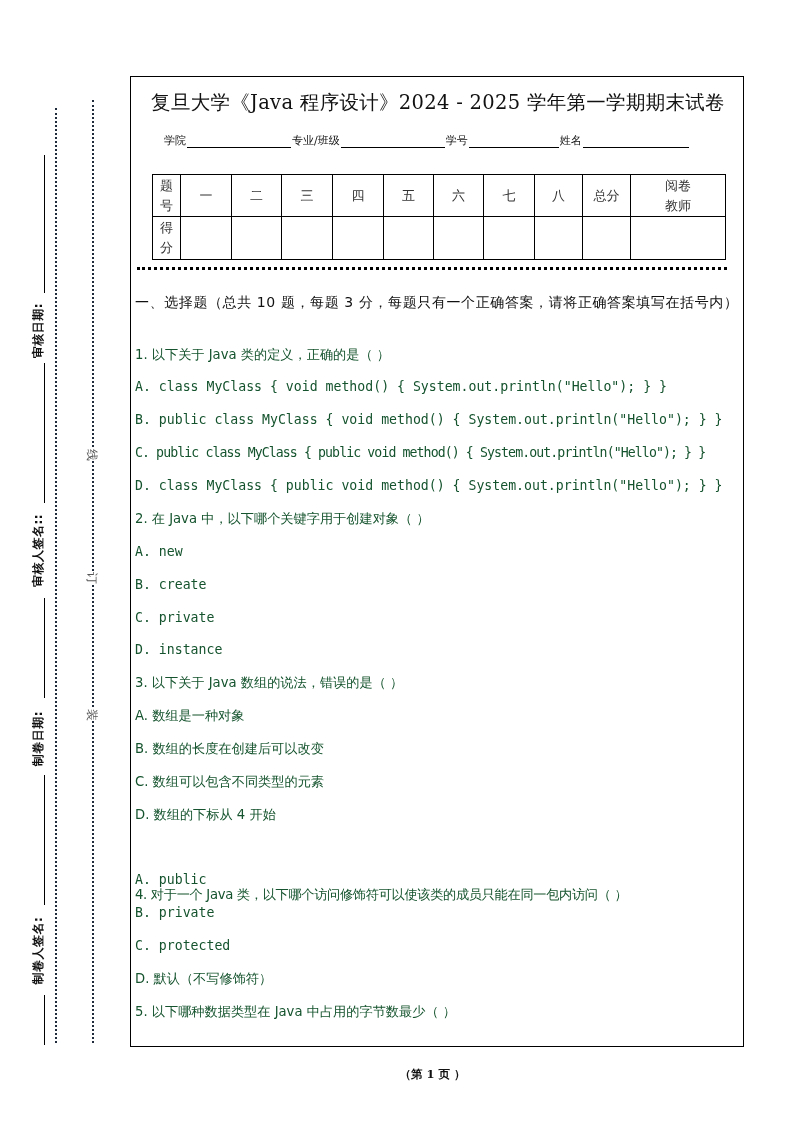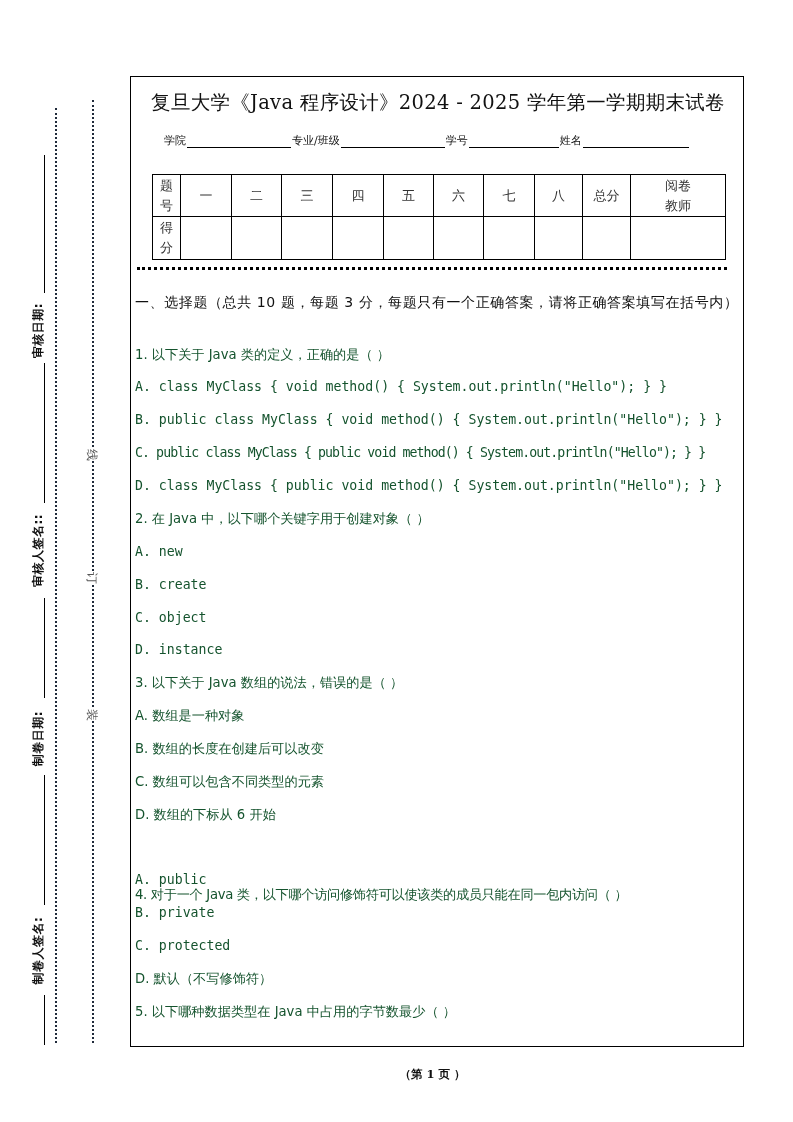--- a/index.html
+++ b/index.html
@@ -116,28 +116,28 @@
 
   <div class="q cjk" style="top:269px;">1. 以下关于 Java 类的定义，正确的是（  ）</div>
   <div class="q" style="top:302px;">A. class MyClass { void method() { System.out.println("Hello"); } }</div>
   <div class="q" style="top:335px;">B. public class MyClass { void method() { System.out.println("Hello"); } }</div>
   <div class="q" style="top:368px;letter-spacing:-0.9px;">C. public class MyClass { public void method() { System.out.println("Hello"); } }</div>
   <div class="q" style="top:401px;">D. class MyClass { public void method() { System.out.println("Hello"); } }</div>
 
   <div class="q cjk" style="top:433px;">2. 在 Java 中，以下哪个关键字用于创建对象（  ）</div>
   <div class="q" style="top:467px;">A. new</div>
   <div class="q" style="top:500px;">B. create</div>
-  <div class="q" style="top:533px;">C. object</div>
+  <div class="q" style="top:533px;">C. private</div>
   <div class="q" style="top:565px;">D. instance</div>
 
   <div class="q cjk" style="top:597px;">3. 以下关于 Java 数组的说法，错误的是（  ）</div>
   <div class="q cjk" style="top:630px;">A. 数组是一种对象</div>
   <div class="q cjk" style="top:663px;">B. 数组的长度在创建后可以改变</div>
   <div class="q cjk" style="top:696px;">C. 数组可以包含不同类型的元素</div>
-  <div class="q cjk" style="top:729px;">D. 数组的下标从 6 开始</div>
+  <div class="q cjk" style="top:729px;">D. 数组的下标从 4 开始</div>
 
   <div class="q cjk" style="top:762px;letter-spacing:-0.3px;margin-top:47px;">4. 对于一个 Java 类，以下哪个访问修饰符可以使该类的成员只能在同一包内访问（  ）</div>
   <div class="q" style="top:795px;">A. public</div>
   <div class="q" style="top:828px;">B. private</div>
   <div class="q" style="top:861px;">C. protected</div>
   <div class="q cjk" style="top:893px;">D. 默认（不写修饰符）</div>
 
   <div class="q cjk" style="top:926px;">5. 以下哪种数据类型在 Java 中占用的字节数最少（  ）</div>
 </div>
 

